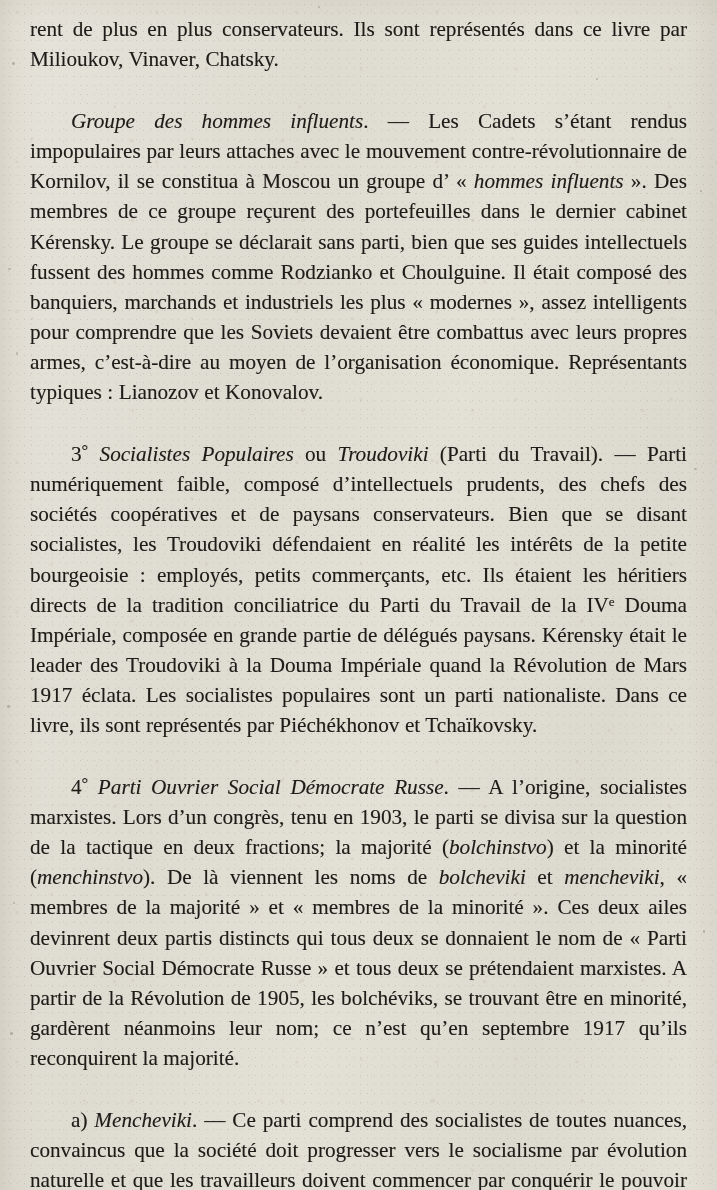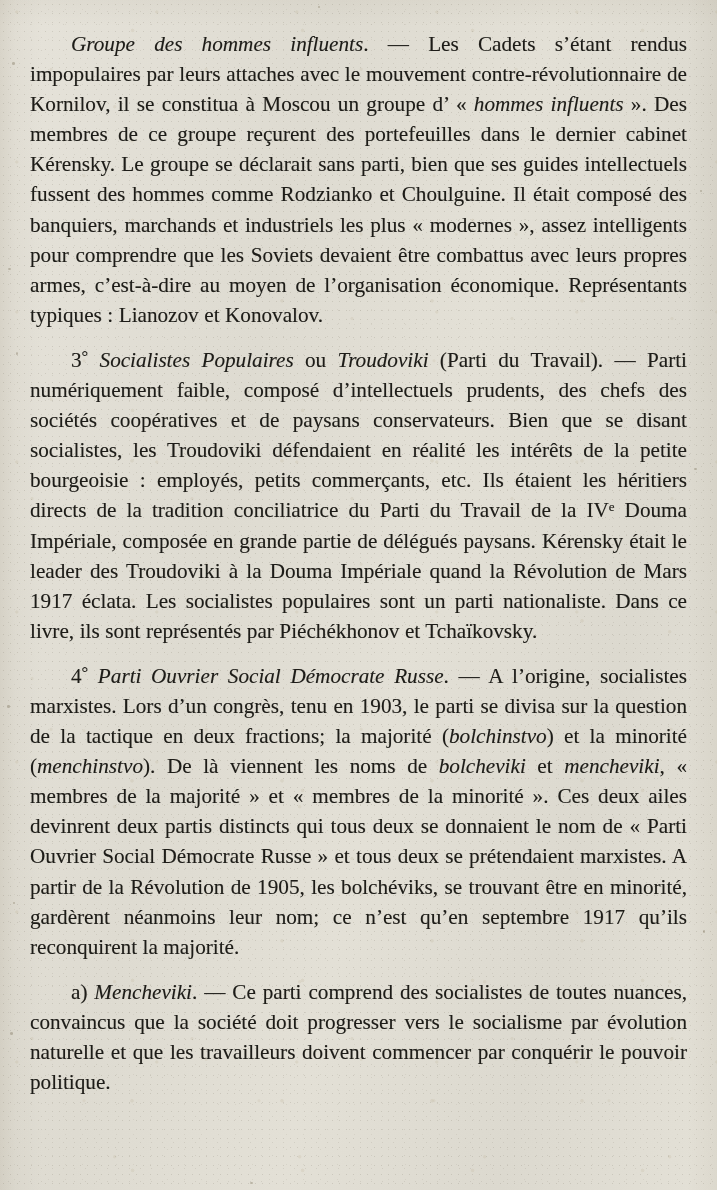--- a/index.html
+++ b/index.html
@@ -79,21 +79,21 @@
     margin: 0;
     text-indent: 41px;
     text-align: justify;
     hyphens: manual;
     word-spacing: 0.01em;
   }
   p.para.cont {
     text-indent: 0;
   }
   p.spacer-before {
-    margin-top: 15px;
+    margin-top: 32px;
   }
 
   .it {
     font-style: italic;
   }
   .sup {
     font-size: 0.62em;
     vertical-align: 0.48em;
     line-height: 0;
   }
@@ -131,19 +131,20 @@
   <span class="fleck" style="left:13px; top:902px; width:2px; height:2px;"></span>
   <span class="fleck" style="left:10px; top:1032px; width:3px; height:2.5px;"></span>
   <span class="fleck" style="left:700px; top:190px; width:2px; height:2px;"></span>
   <span class="fleck" style="left:694px; top:468px; width:2.5px; height:2px;"></span>
   <span class="fleck" style="left:703px; top:930px; width:2px; height:2.5px;"></span>
   <span class="fleck" style="left:318px; top:6px; width:2px; height:2px;"></span>
   <span class="fleck" style="left:596px; top:78px; width:2px; height:2px;"></span>
   <span class="fleck" style="left:250px; top:1182px; width:2.5px; height:2px;"></span>
 
   <div id="textblock">
+      <p class="para cont"><span>rent de plus en plus conservateurs. Ils sont représentés dans ce livre par Milioukov, Vinaver, Chatsky.</span></p>
       <p class="para spacer-before"><span class="it">Groupe des hommes influents</span><span>. — Les Cadets s’étant rendus impopulaires par leurs attaches avec le mouvement contre-révolutionnaire de Kornilov, il se constitua à Moscou un groupe d’ « </span><span class="it">hommes influents</span><span> ». Des membres de ce groupe reçurent des portefeuilles dans le dernier cabinet Kérensky. Le groupe se déclarait sans parti, bien que ses guides intellectuels fussent des hommes comme Rodzianko et Choulguine. Il était composé des banquiers, marchands et industriels les plus « modernes », assez intelligents pour comprendre que les Soviets devaient être combattus avec leurs propres armes, c’est-à-dire au moyen de l’organisation économique. Représentants typiques : Lianozov et Konovalov.</span></p>
       <p class="para spacer-before"><span>3</span><span class="deg">°</span><span> </span><span class="it">Socialistes Populaires</span><span> ou </span><span class="it">Troudoviki</span><span> (Parti du Travail). — Parti numériquement faible, composé d’intellectuels prudents, des chefs des sociétés coopératives et de paysans conservateurs. Bien que se disant socialistes, les Troudoviki défendaient en réalité les intérêts de la petite bourgeoisie : employés, petits commerçants, etc. Ils étaient les héritiers directs de la tradition conciliatrice du Parti du Travail de la IV</span><span class="sup">e</span><span> Douma Impériale, composée en grande partie de délégués paysans. Kérensky était le leader des Troudoviki à la Douma Impériale quand la Révolution de Mars 1917 éclata. Les socialistes populaires sont un parti nationaliste. Dans ce livre, ils sont représentés par Piéchékhonov et Tchaïkovsky.</span></p>
       <p class="para spacer-before"><span>4</span><span class="deg">°</span><span> </span><span class="it">Parti Ouvrier Social Démocrate Russe</span><span>. — A l’origine, socialistes marxistes. Lors d’un congrès, tenu en 1903, le parti se divisa sur la question de la tactique en deux fractions; la majorité (</span><span class="it">bolchinstvo</span><span>) et la minorité (</span><span class="it">menchinstvo</span><span>). De là viennent les noms de </span><span class="it">bolcheviki</span><span> et </span><span class="it">mencheviki</span><span>, « membres de la majorité » et « membres de la minorité ». Ces deux ailes devinrent deux partis distincts qui tous deux se donnaient le nom de « Parti Ouvrier Social Démocrate Russe » et tous deux se prétendaient marxistes. A partir de la Révolution de 1905, les bolchéviks, se trouvant être en minorité, gardèrent néanmoins leur nom; ce n’est qu’en septembre 1917 qu’ils reconquirent la majorité.</span></p>
       <p class="para spacer-before"><span>a) </span><span class="it">Mencheviki</span><span>. — Ce parti comprend des socialistes de toutes nuances, convaincus que la société doit progresser vers le socialisme par évolution naturelle et que les travailleurs doivent commencer par conquérir le pouvoir politique.</span></p>
     </div>
 
 </div>
 
 </body></html>

